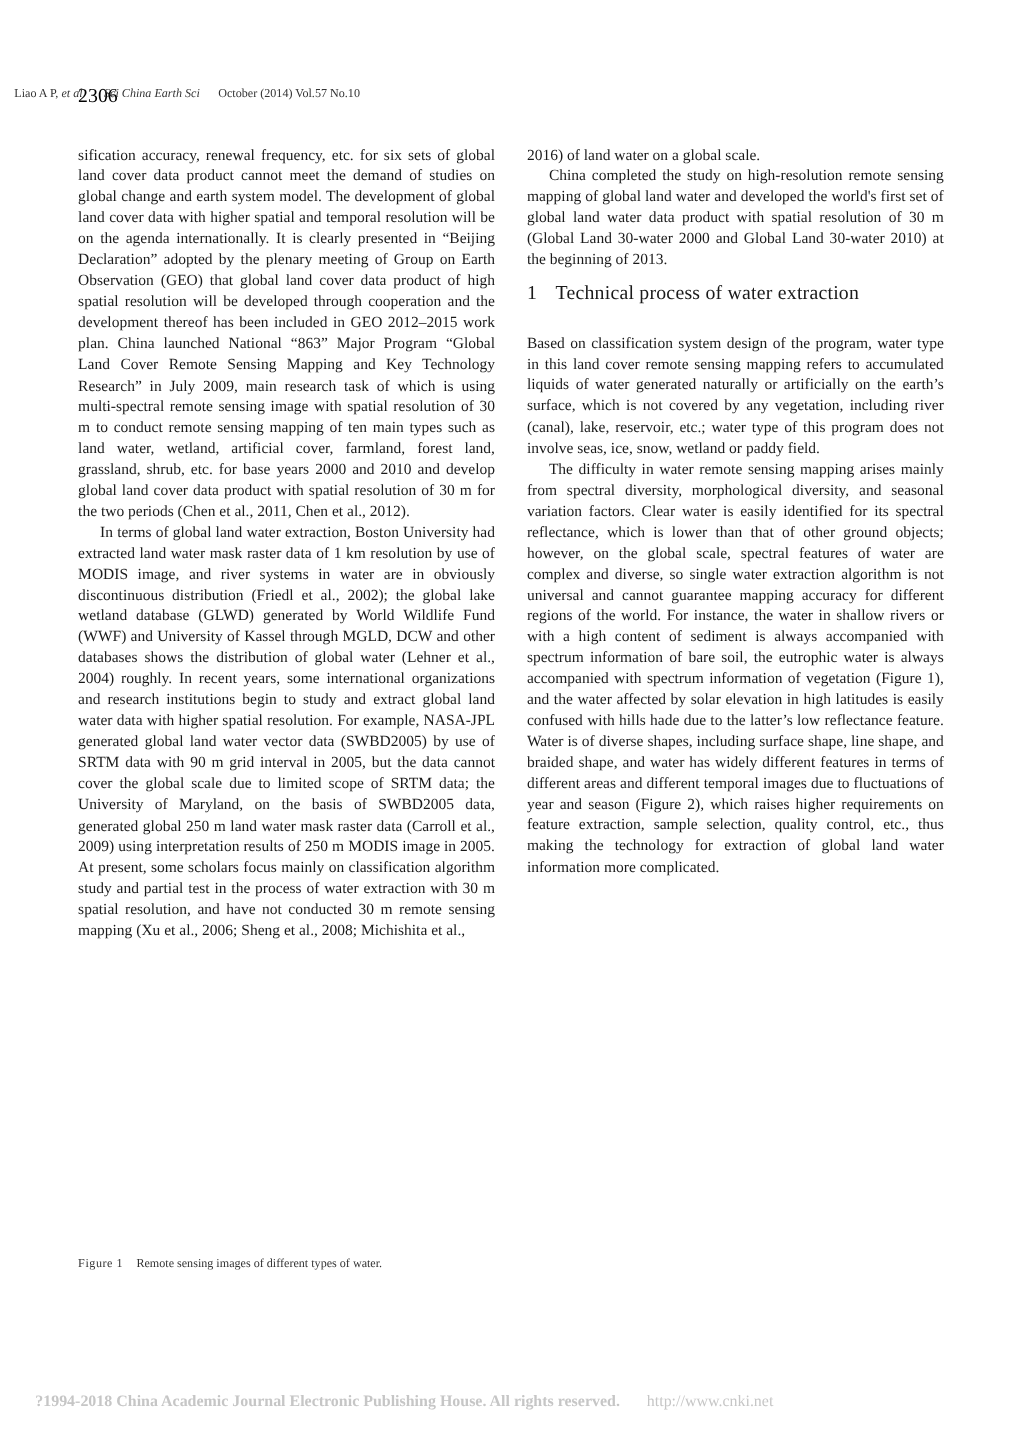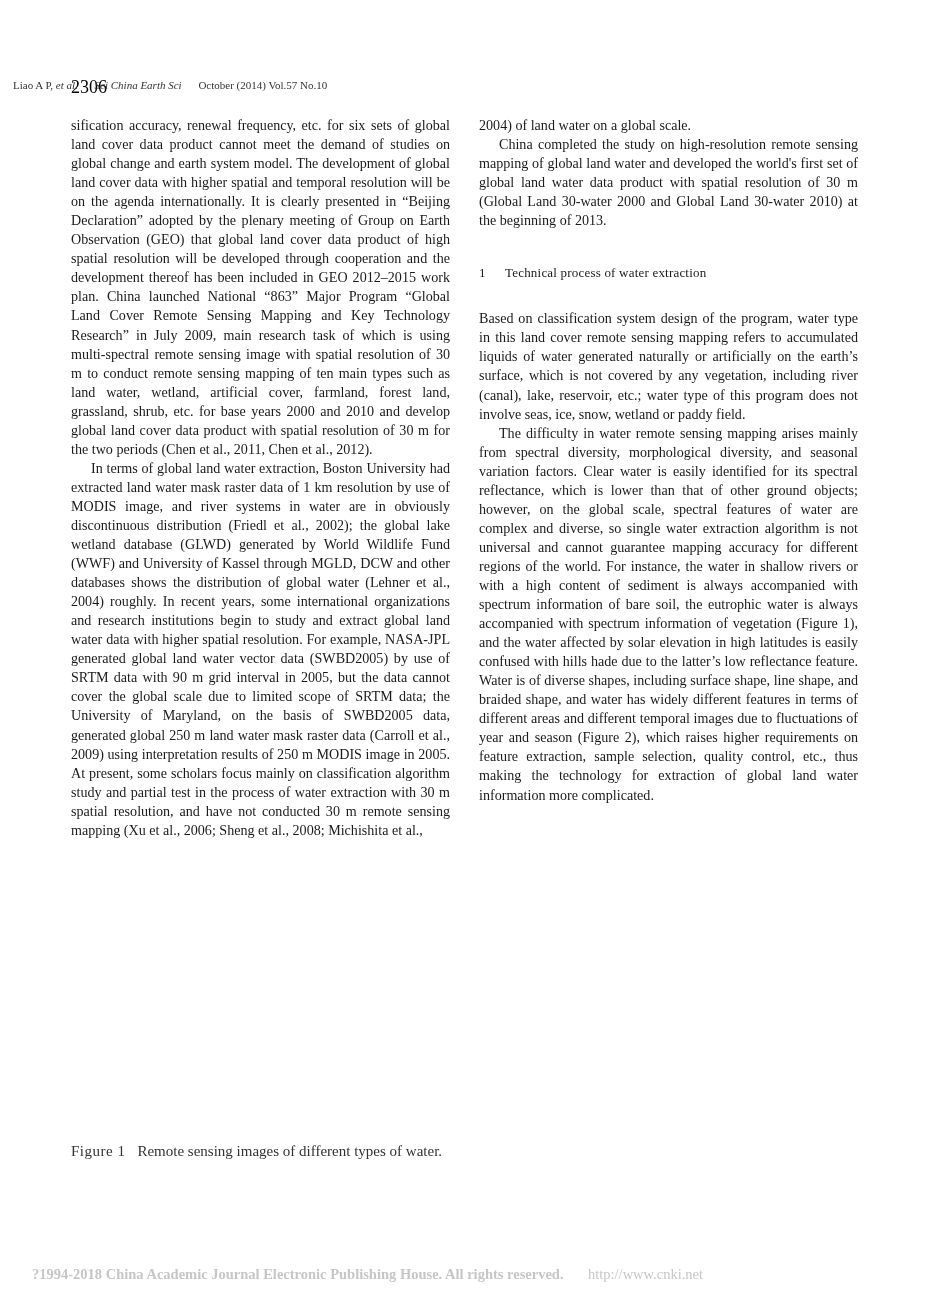--- a/index.html
+++ b/index.html
@@ -3,29 +3,29 @@
 <meta charset="utf-8">
 <style>
   html, body { margin:0; padding:0; background:#ffffff; }
   body { width:925px; height:1309px; position:relative; overflow:hidden;
          font-family:"Liberation Serif","DejaVu Serif",serif; color:#1a1a1a; }
   .page-number { position:absolute; left:71px; top:77px; font-family:Liberation Serif, serif;
                  font-size:18px; color:#000000; }
   .running-head { position:absolute; left:0; width:925px; top:79px; text-align:left; font-size:11px; color:#333;padding-left:13px; }
   .running-head .ital { font-style:italic; }
   .running-head .gap { display:inline-block; width:14px; }
-  .column { position:absolute; top:116px; width:379px; font-size:14.1px; line-height:19.05px; text-align:justify; }
+  .column { position:absolute; top:132px; width:379px; font-size:14.1px; line-height:19.05px; text-align:justify; }
   .col-left { left:71px; }
   .col-right { left:479px; }
   .column p { margin:0; }
   .column p.indent { text-indent:20px; }
-  .section-heading { font-size:13px; margin:33px 0 27px 0; letter-spacing:0.2px; text-align:left; }
+  .section-heading { font-size:18px; margin:11px 0 27px 0; letter-spacing:0.2px; text-align:left; }
   .section-heading .num { display:inline-block; width:26px; }
   .figure-area { position:absolute; left:71px; top:915px; width:786px; height:220px; }
-  .figure-caption { position:absolute; left:71px; top:1143px; font-size:15px; color:#333; }
+  .figure-caption { position:absolute; left:71px; top:1143px; font-size:11px; color:#333; }
   .figure-caption .label { display:inline-block; margin-right:12px; letter-spacing:0.5px; }
   .footer { position:absolute; left:0; width:925px; top:1266px; font-size:14.5px; color:#c6c6c6; }
   .footer .copy { position:absolute; left:32px;font-weight:bold; }
   .footer .url { position:absolute; left:588px; }
 </style>
 </head>
 <body>
 
 <div class="page-number">2306</div>
 
@@ -35,21 +35,21 @@
   <span class="ital">Sci China Earth Sci</span><span class="gap"></span>
   <span>October (2014) Vol.57 No.10</span>
 </div>
 
 <div class="column col-left">
   <p>sification accuracy, renewal frequency, etc. for six sets of global land cover data product cannot meet the demand of studies on global change and earth system model. The development of global land cover data with higher spatial and temporal resolution will be on the agenda internationally. It is clearly presented in “Beijing Declaration” adopted by the plenary meeting of Group on Earth Observation (GEO) that global land cover data product of high spatial resolution will be developed through cooperation and the development thereof has been included in GEO 2012–2015 work plan. China launched National “863” Major Program “Global Land Cover Remote Sensing Mapping and Key Technology Research” in July 2009, main research task of which is using multi-spectral remote sensing image with spatial resolution of 30 m to conduct remote sensing mapping of ten main types such as land water, wetland, artificial cover, farmland, forest land, grassland, shrub, etc. for base years 2000 and 2010 and develop global land cover data product with spatial resolution of 30 m for the two periods (Chen et al., 2011, Chen et al., 2012).</p>
   <p class="indent">In terms of global land water extraction, Boston University had extracted land water mask raster data of 1 km resolution by use of MODIS image, and river systems in water are in obviously discontinuous distribution (Friedl et al., 2002); the global lake wetland database (GLWD) generated by World Wildlife Fund (WWF) and University of Kassel through MGLD, DCW and other databases shows the distribution of global water (Lehner et al., 2004) roughly. In recent years, some international organizations and research institutions begin to study and extract global land water data with higher spatial resolution. For example, NASA-JPL generated global land water vector data (SWBD2005) by use of SRTM data with 90 m grid interval in 2005, but the data cannot cover the global scale due to limited scope of SRTM data; the University of Maryland, on the basis of SWBD2005 data, generated global 250 m land water mask raster data (Carroll et al., 2009) using interpretation results of 250 m MODIS image in 2005. At present, some scholars focus mainly on classification algorithm study and partial test in the process of water extraction with 30 m spatial resolution, and have not conducted 30 m remote sensing mapping (Xu et al., 2006; Sheng et al., 2008; Michishita et al.,</p>
 </div>
 
 <div class="column col-right">
-  <p>2004) of land water on a global scale.</p>
+  <p>2016) of land water on a global scale.</p>
   <p class="indent">China completed the study on high-resolution remote sensing mapping of global land water and developed the world's first set of global land water data product with spatial resolution of 30 m (Global Land 30-water 2000 and Global Land 30-water 2010) at the beginning of 2013.</p>
   <div class="section-heading">
     <span class="num">1</span><span>Technical process of water extraction</span>
   </div>
   <p>Based on classification system design of the program, water type in this land cover remote sensing mapping refers to accumulated liquids of water generated naturally or artificially on the earth’s surface, which is not covered by any vegetation, including river (canal), lake, reservoir, etc.; water type of this program does not involve seas, ice, snow, wetland or paddy field.</p>
   <p class="indent">The difficulty in water remote sensing mapping arises mainly from spectral diversity, morphological diversity, and seasonal variation factors. Clear water is easily identified for its spectral reflectance, which is lower than that of other ground objects; however, on the global scale, spectral features of water are complex and diverse, so single water extraction algorithm is not universal and cannot guarantee mapping accuracy for different regions of the world. For instance, the water in shallow rivers or with a high content of sediment is always accompanied with spectrum information of bare soil, the eutrophic water is always accompanied with spectrum information of vegetation (Figure 1), and the water affected by solar elevation in high latitudes is easily confused with hills hade due to the latter’s low reflectance feature. Water is of diverse shapes, including surface shape, line shape, and braided shape, and water has widely different features in terms of different areas and different temporal images due to fluctuations of year and season (Figure 2), which raises higher requirements on feature extraction, sample selection, quality control, etc., thus making the technology for extraction of global land water information more complicated.</p>
 </div>
 
 <div class="figure-area"></div>
 

